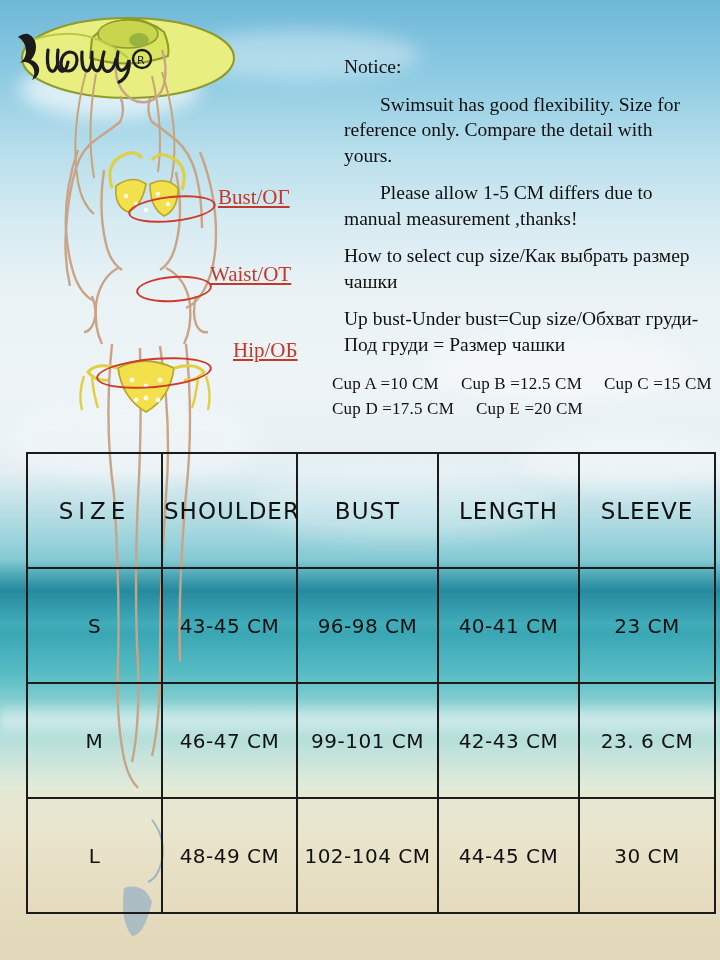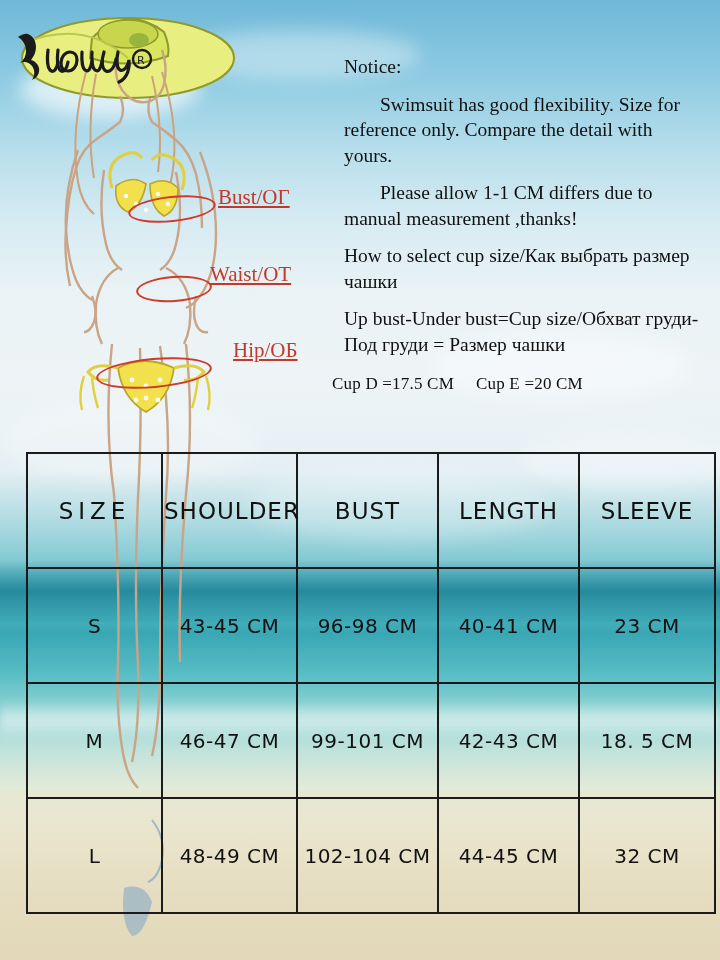--- a/index.html
+++ b/index.html
@@ -289,25 +289,28 @@
   <div class="ellipse" id="waist-ell"></div>
   <div class="ellipse" id="hip-ell"></div>
 
   <div class="callout" id="bust-label">Bust/ОГ</div>
   <div class="callout" id="waist-label">Waist/ОТ</div>
   <div class="callout" id="hip-label">Hip/ОБ</div>
 
   <div class="notice">
     <p>Notice:</p>
     <p class="indent">Swimsuit has good flexibility. Size for reference only. Compare the detail with yours.</p>
-    <p class="indent">Please allow 1-1 CM differs due to manual measurement ,thanks!</p>
+    <p class="indent">Please allow 1-5 CM differs due to manual measurement ,thanks!</p>
     <p>How to select cup size/Как выбрать размер чашки</p>
     <p>Up bust-Under bust=Cup size/Обхват груди-Под груди = Размер чашки</p>
 
     <div class="cups">
+      <div class="row">
+        <span>Cup A =10 CM</span><span class="gap"></span><span>Cup B =12.5 CM</span><span class="gap"></span><span>Cup C =15 CM</span>
+      </div>
       <div class="row">
         <span>Cup D =17.5 CM</span><span class="gap"></span><span>Cup E =20 CM</span>
       </div>
     </div>
   </div>
 
   <div class="table-wrap">
     <table class="size-table">
       <tbody>
           <tr class="head">
@@ -322,26 +325,26 @@
         <td class="c1">43-45 CM</td>
         <td class="c2">96-98 CM</td>
         <td class="c3">40-41 CM</td>
         <td class="c4">23 CM</td>
       </tr>
       <tr>
         <td class="c0">M</td>
         <td class="c1">46-47 CM</td>
         <td class="c2">99-101 CM</td>
         <td class="c3">42-43 CM</td>
-        <td class="c4">18. 5 CM</td>
+        <td class="c4">23. 6 CM</td>
       </tr>
       <tr>
         <td class="c0">L</td>
         <td class="c1">48-49 CM</td>
         <td class="c2">102-104 CM</td>
         <td class="c3">44-45 CM</td>
-        <td class="c4">32 CM</td>
+        <td class="c4">30 CM</td>
       </tr>
     </tbody>
       </table>
   </div>
 
 </div>
 
 </body></html>

